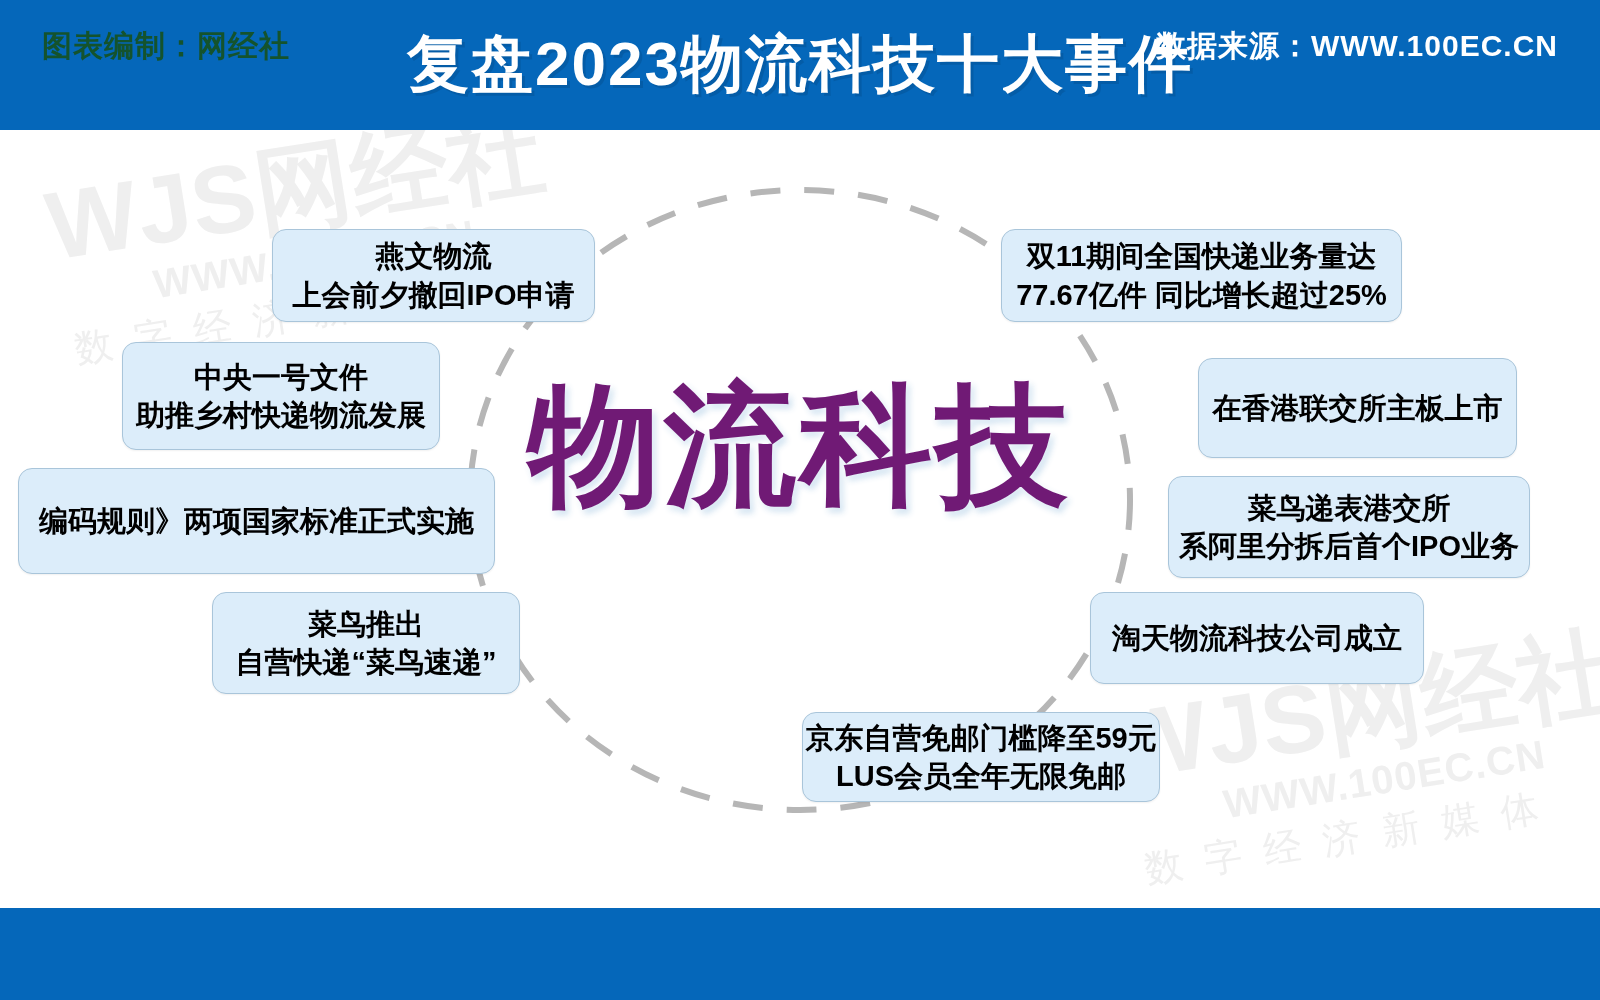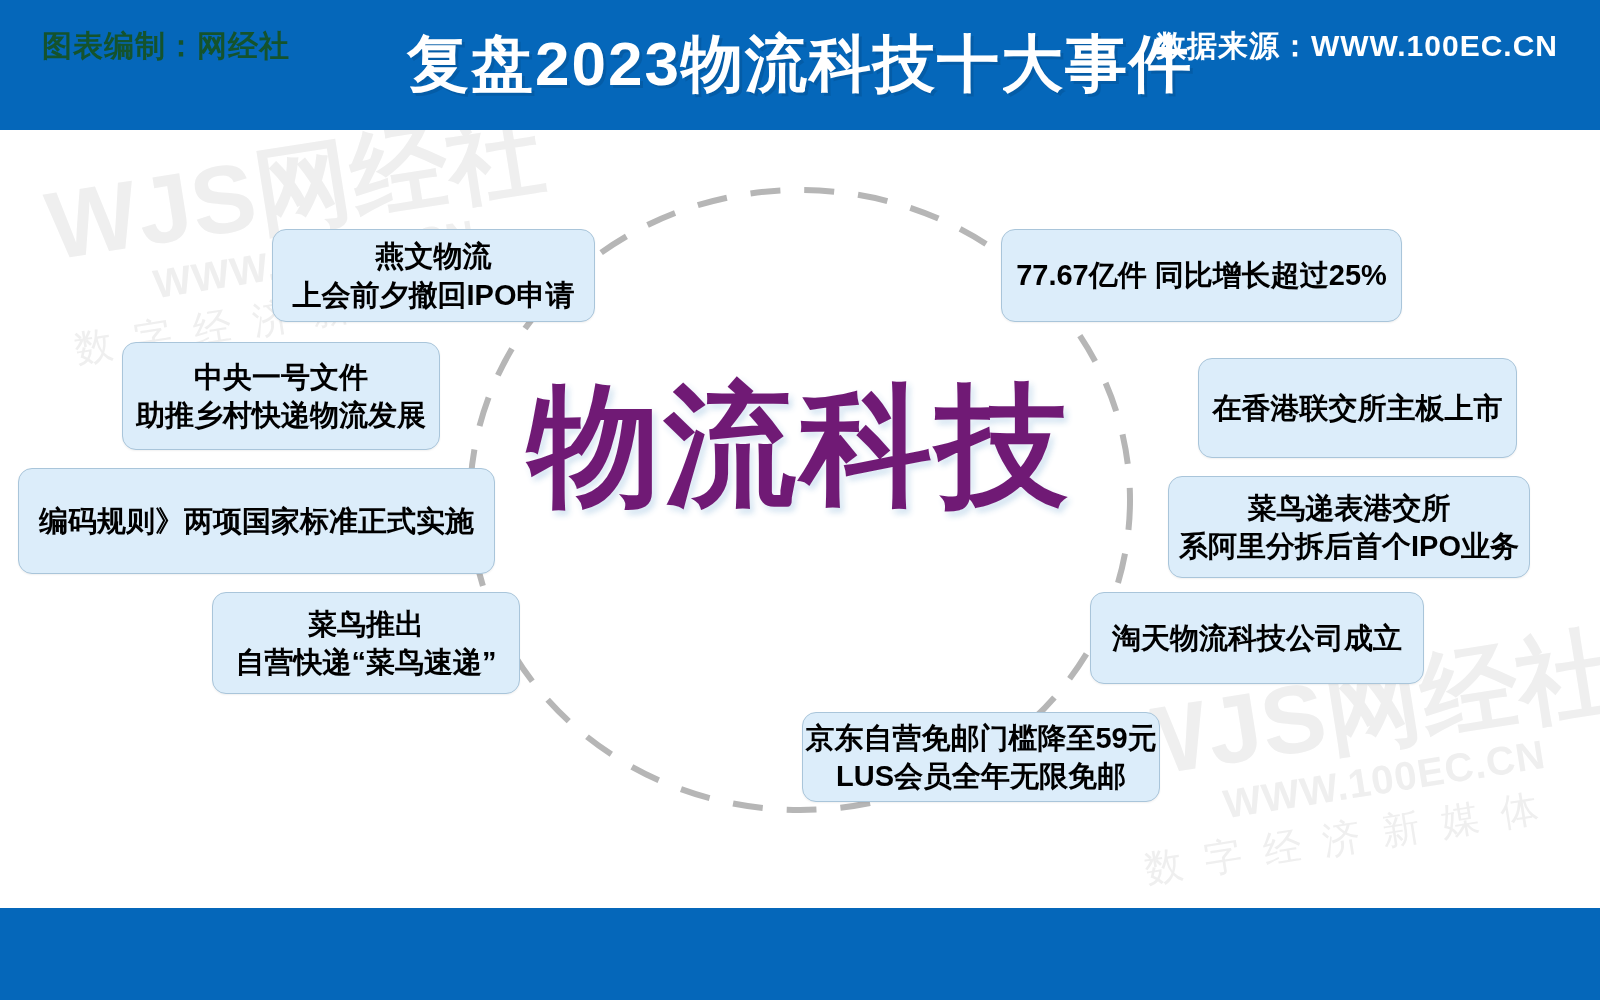--- a/index.html
+++ b/index.html
@@ -219,20 +219,21 @@
   </div>
 
   <div class="evt" style="left:1198px; top:358px; width:319px; height:100px;">
     <div>
       <span class="line">在香港联交所主板上市</span>
     </div>
   </div>
 
   <div class="evt" style="left:1001px; top:229px; width:401px; height:93px;">
     <div>
+      <span class="line">双11期间全国快递业务量达</span>
       <span class="line">77.67亿件 同比增长超过25%</span>
     </div>
   </div>
 
   <div class="header-bar"></div>
   <div class="header-title">复盘2023物流科技十大事件</div>
 
   <div class="footer-bar"></div>
   <div class="footer-left">图表编制：网经社</div>
   <div class="footer-right">数据来源：WWW.100EC.CN</div>

